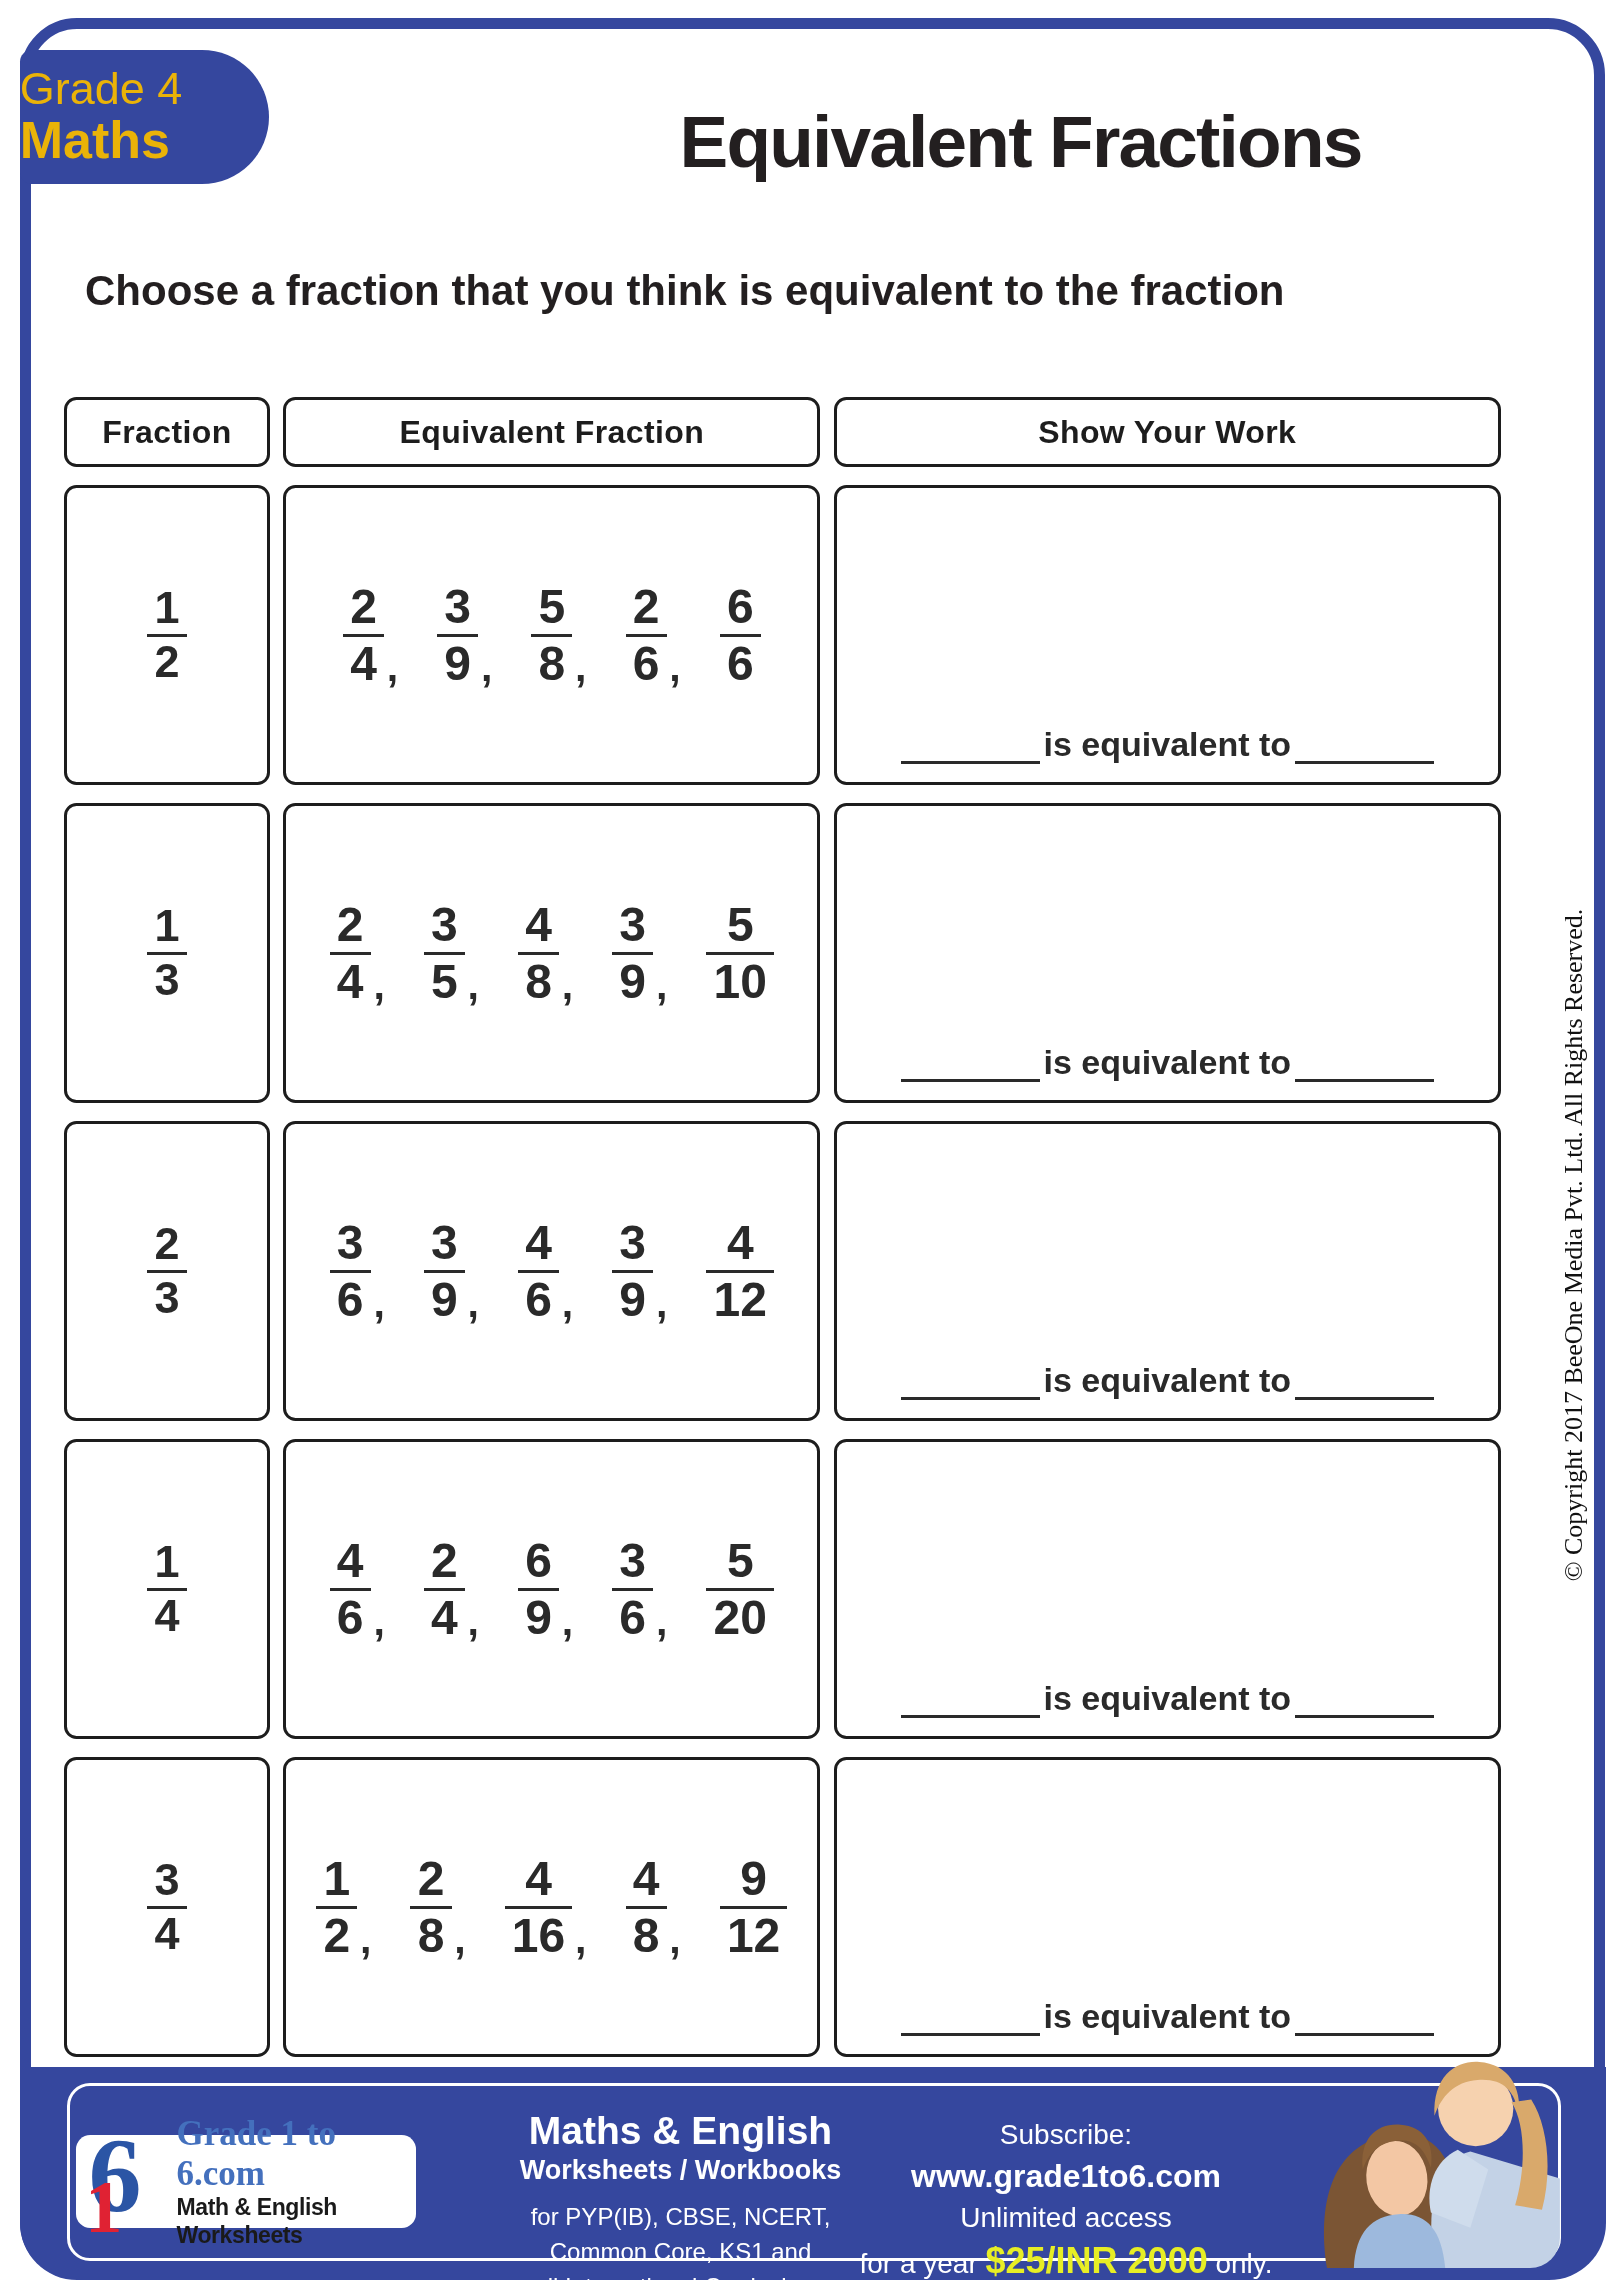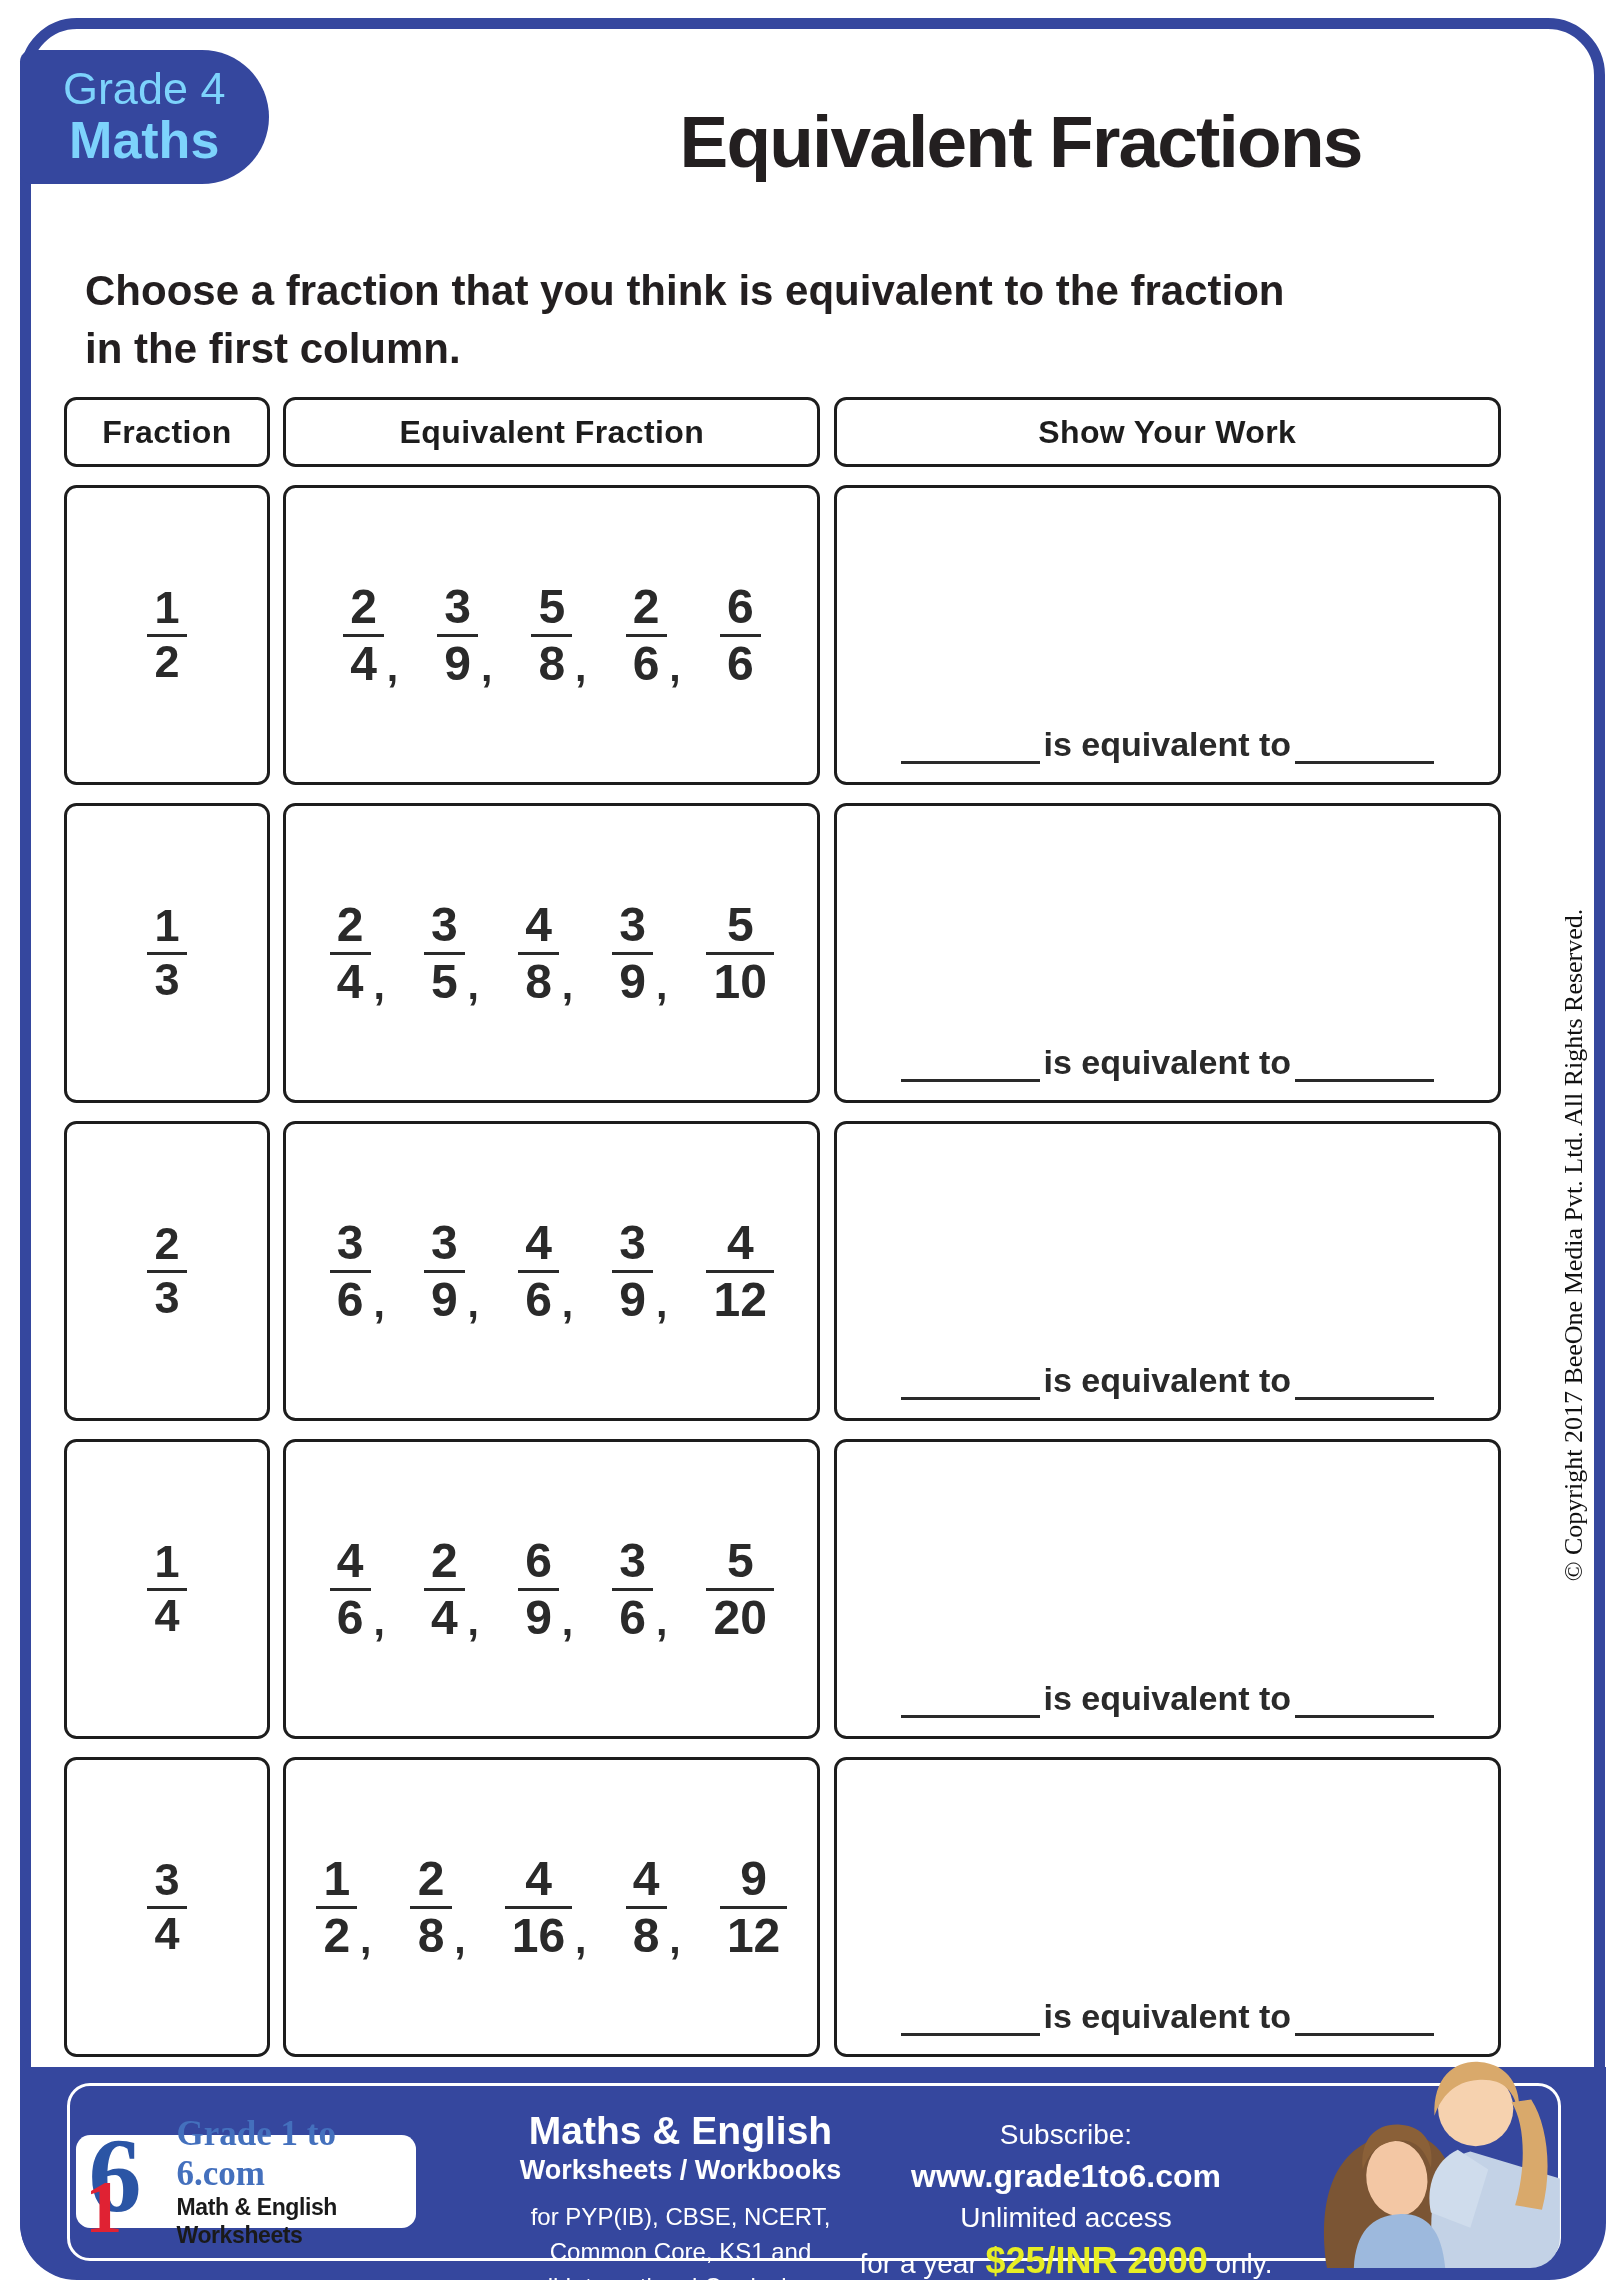--- a/index.html
+++ b/index.html
@@ -6,21 +6,21 @@
   .page{position:relative;width:1620px;height:2293px;background:#fff;
         font-family:"Liberation Sans", sans-serif;color:#1d1d1d;overflow:hidden;}
 
   
   .frame{position:absolute;left:19.7px;top:18px;width:1563px;height:2239px;
          border:11.6px solid #35479e;border-radius:57px;z-index:1;}
 
   
   .badge{position:absolute;left:19.7px;top:50px;width:249px;height:134px;background:#35479e;
          border-radius:12.5px 72px 72px 12.5px;z-index:3;display:flex;flex-direction:column;
-         align-items:center;justify-content:center;color:#7dd3fc;}
+         justify-content:center;color:#eab308;}
   .badge .l1{font-size:45px;font-weight:400;line-height:1.05;}
   .badge .l2{font-size:52px;font-weight:700;line-height:1.1;}
 
   
   .title{position:absolute;left:546px;top:100px;width:949px;text-align:center;
          font-size:73px;font-weight:700;letter-spacing:-1.8px;color:#231f20;z-index:2;}
   .instruction{position:absolute;left:85px;top:262px;width:1469px;
                font-size:42px;font-weight:700;line-height:1.38;color:#231f20;z-index:2;}
 
   
@@ -91,21 +91,20 @@
 
   <div class="badge">
     <div class="l1">Grade 4</div>
     <div class="l2">Maths</div>
   </div>
 
   <div class="title">Equivalent Fractions</div>
 
   <div class="instruction">
     <div>Choose a fraction that you think is equivalent to the fraction</div>
-    <div>in the first column.</div>
   </div>
 
   <div class="grid">
     <div class="cell hcell">Fraction</div>
     <div class="cell hcell">Equivalent Fraction</div>
     <div class="cell hcell">Show Your Work</div>
 
   <div class="cell fraction-cell">
         <span class="frac">
           <span class="num">1</span>

